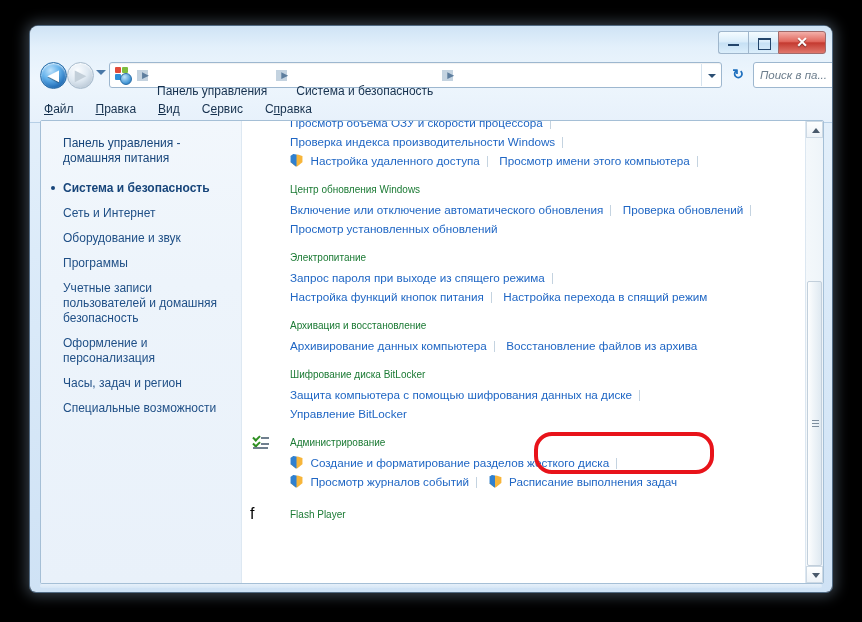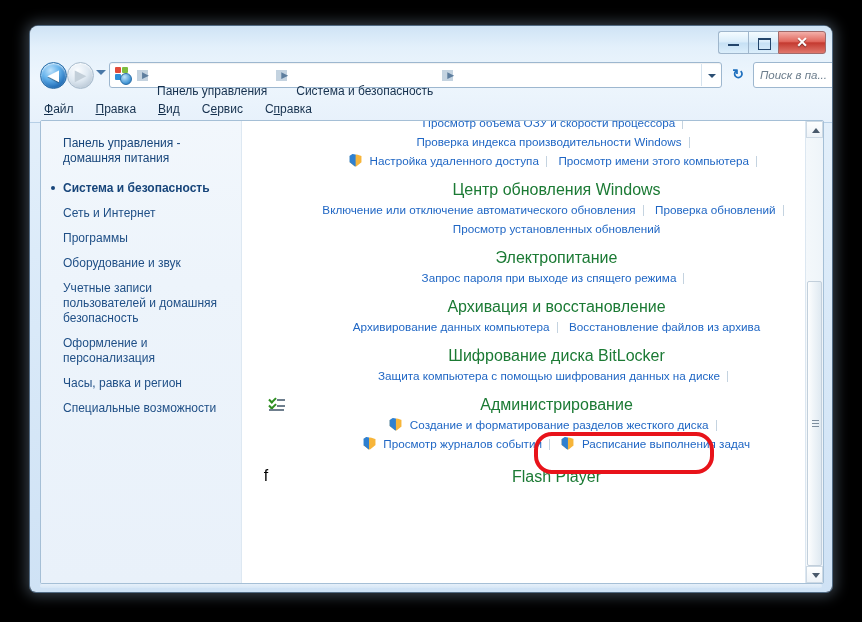--- a/index.html
+++ b/index.html
@@ -82,25 +82,25 @@
         background:#fff;border:1px solid #a5bfd6;border-radius:2px;overflow:hidden;display:flex;}
   .sidebar{width:200px;flex:none;position:relative;
      background:linear-gradient(180deg,#f2f7fc 0%,#edf4fb 35%,#e9f1fa 100%);
      border-right:1px solid #dde8f2;padding-top:10px;}
   .side-item{font-size:12px;color:#1f4f86;line-height:15px;padding:5px 10px 5px 22px;position:relative;}
   .side-item.top{color:#17457a;padding-bottom:10px;}
   .side-item.sel{font-weight:bold;color:#17457a;}
   .side-item.sel::before{content:"";position:absolute;left:10px;top:10px;width:4px;height:4px;border-radius:50%;background:#17457a;}
 
   .content{flex:1;position:relative;background:#fff;overflow:hidden;}
-  .clist{position:absolute;left:0;top:-14px;width:100%;text-align:center;}
+  .clist{position:absolute;left:0;top:-14px;width:100%;}
 
   .group{position:relative;padding:6px 0 4px 48px;min-height:34px;}
   .gicon{position:absolute;left:8px;top:5px;width:32px;height:32px;}
-  .gtitle{font-size:16px;color:#1b7a34;line-height:20px;white-space:nowrap;}
+  .gtitle{font-size:10px;color:#1b7a34;line-height:20px;white-space:nowrap;}
   .glinks{line-height:18px;}
   .lnk{font-size:11.7px;color:#1f66c4;white-space:nowrap;}
   .sep{display:inline-block;width:1px;height:11px;background:#c4d3e0;margin:0 7px -1px 7px;vertical-align:middle;}
   .row{white-space:nowrap;}
 
   
   .shield{display:inline-block;width:13px;height:13px;margin-right:3px;vertical-align:-2px;position:relative;}
   .shield .sh{position:absolute;left:0;top:0;width:13px;height:13px;
      background:#f7b53a;clip-path:polygon(50% 0,100% 18%,100% 60%,50% 100%,0 60%,0 18%);}
   .shield .shL{position:absolute;left:0;top:0;width:6.5px;height:13px;
@@ -199,25 +199,25 @@
     <span class="menu"><span>С</span><u>е</u><span>рвис</span></span>
     <span class="menu"><span>С</span><u>п</u><span>равка</span></span>
   </div>
 
   <div class="body">
 
     <div class="sidebar">
       <div class="side-item top">Панель управления - домашняя питания</div>
       <div class="side-item sel">Система и безопасность</div>
       <div class="side-item">Сеть и Интернет</div>
+      <div class="side-item">Оборудование и звук</div>
       <div class="side-item">Программы</div>
-      <div class="side-item">Оборудование и звук</div>
       <div class="side-item">Учетные записи пользователей и домашняя безопасность</div>
       <div class="side-item">Оформление и персонализация</div>
-      <div class="side-item">Часы, равка и регион</div>
+      <div class="side-item">Часы, задач и регион</div>
       <div class="side-item">Специальные возможности</div>
     </div>
 
     <div class="content">
       <div class="clist">
 
         <div class="group">
           <div class="glinks">
             <div class="row"><span class="lnk">Просмотр объема ОЗУ и скорости процессора</span><span class="sep"></span></div>
             <div class="row"><span class="lnk">Проверка индекса производительности Windows</span><span class="sep"></span></div>
@@ -248,20 +248,24 @@
         <div class="group">
           <div class="gicon">
             <span class="ic i-pwr batt"></span>
               <span class="ic i-pwr cap"></span>
             <span class="ic i-pwr cord"></span>
               <span class="ic i-pwr plug"></span>
           </div>
           <div class="gtitle">Электропитание</div>
           <div class="glinks">
             <div class="row"><span class="lnk">Запрос пароля при выходе из спящего режима</span><span class="sep"></span></div>
+            <div class="row">
+              <span class="lnk">Настройка функций кнопок питания</span><span class="sep"></span>
+              <span class="lnk">Настройка перехода в спящий режим</span>
+            </div>
           </div>
         </div>
 
         <div class="group">
           <div class="gicon">
             <span class="ic i-bak disc"></span>
               <span class="ic i-bak hole"></span>
             <span class="ic i-bak up"></span>
               <span class="ic i-bak ust"></span>
               <span class="ic i-bak dn"></span>
@@ -278,20 +282,21 @@
         <div class="group">
           <div class="gicon">
             <span class="ic i-bit shack"></span>
               <span class="ic i-bit lbody"></span>
             <span class="ic i-bit kh"></span>
               <span class="ic i-bit kb"></span>
           </div>
           <div class="gtitle">Шифрование диска BitLocker</div>
           <div class="glinks">
             <div class="row"><span class="lnk">Защита компьютера с помощью шифрования данных на диске</span><span class="sep"></span></div>
+            <div class="row"><span class="lnk">Управление BitLocker</span></div>
           </div>
         </div>
 
         <div class="group">
           <div class="gicon">
             <span class="ic i-adm gear"></span>
             <span class="ic i-adm sheet">
               <span class="ck" style="left:3px;top:3px;"></span>
                 <span class="ln" style="left:11px;top:5px;"></span>
               <span class="ck" style="left:3px;top:9px;"></span>

